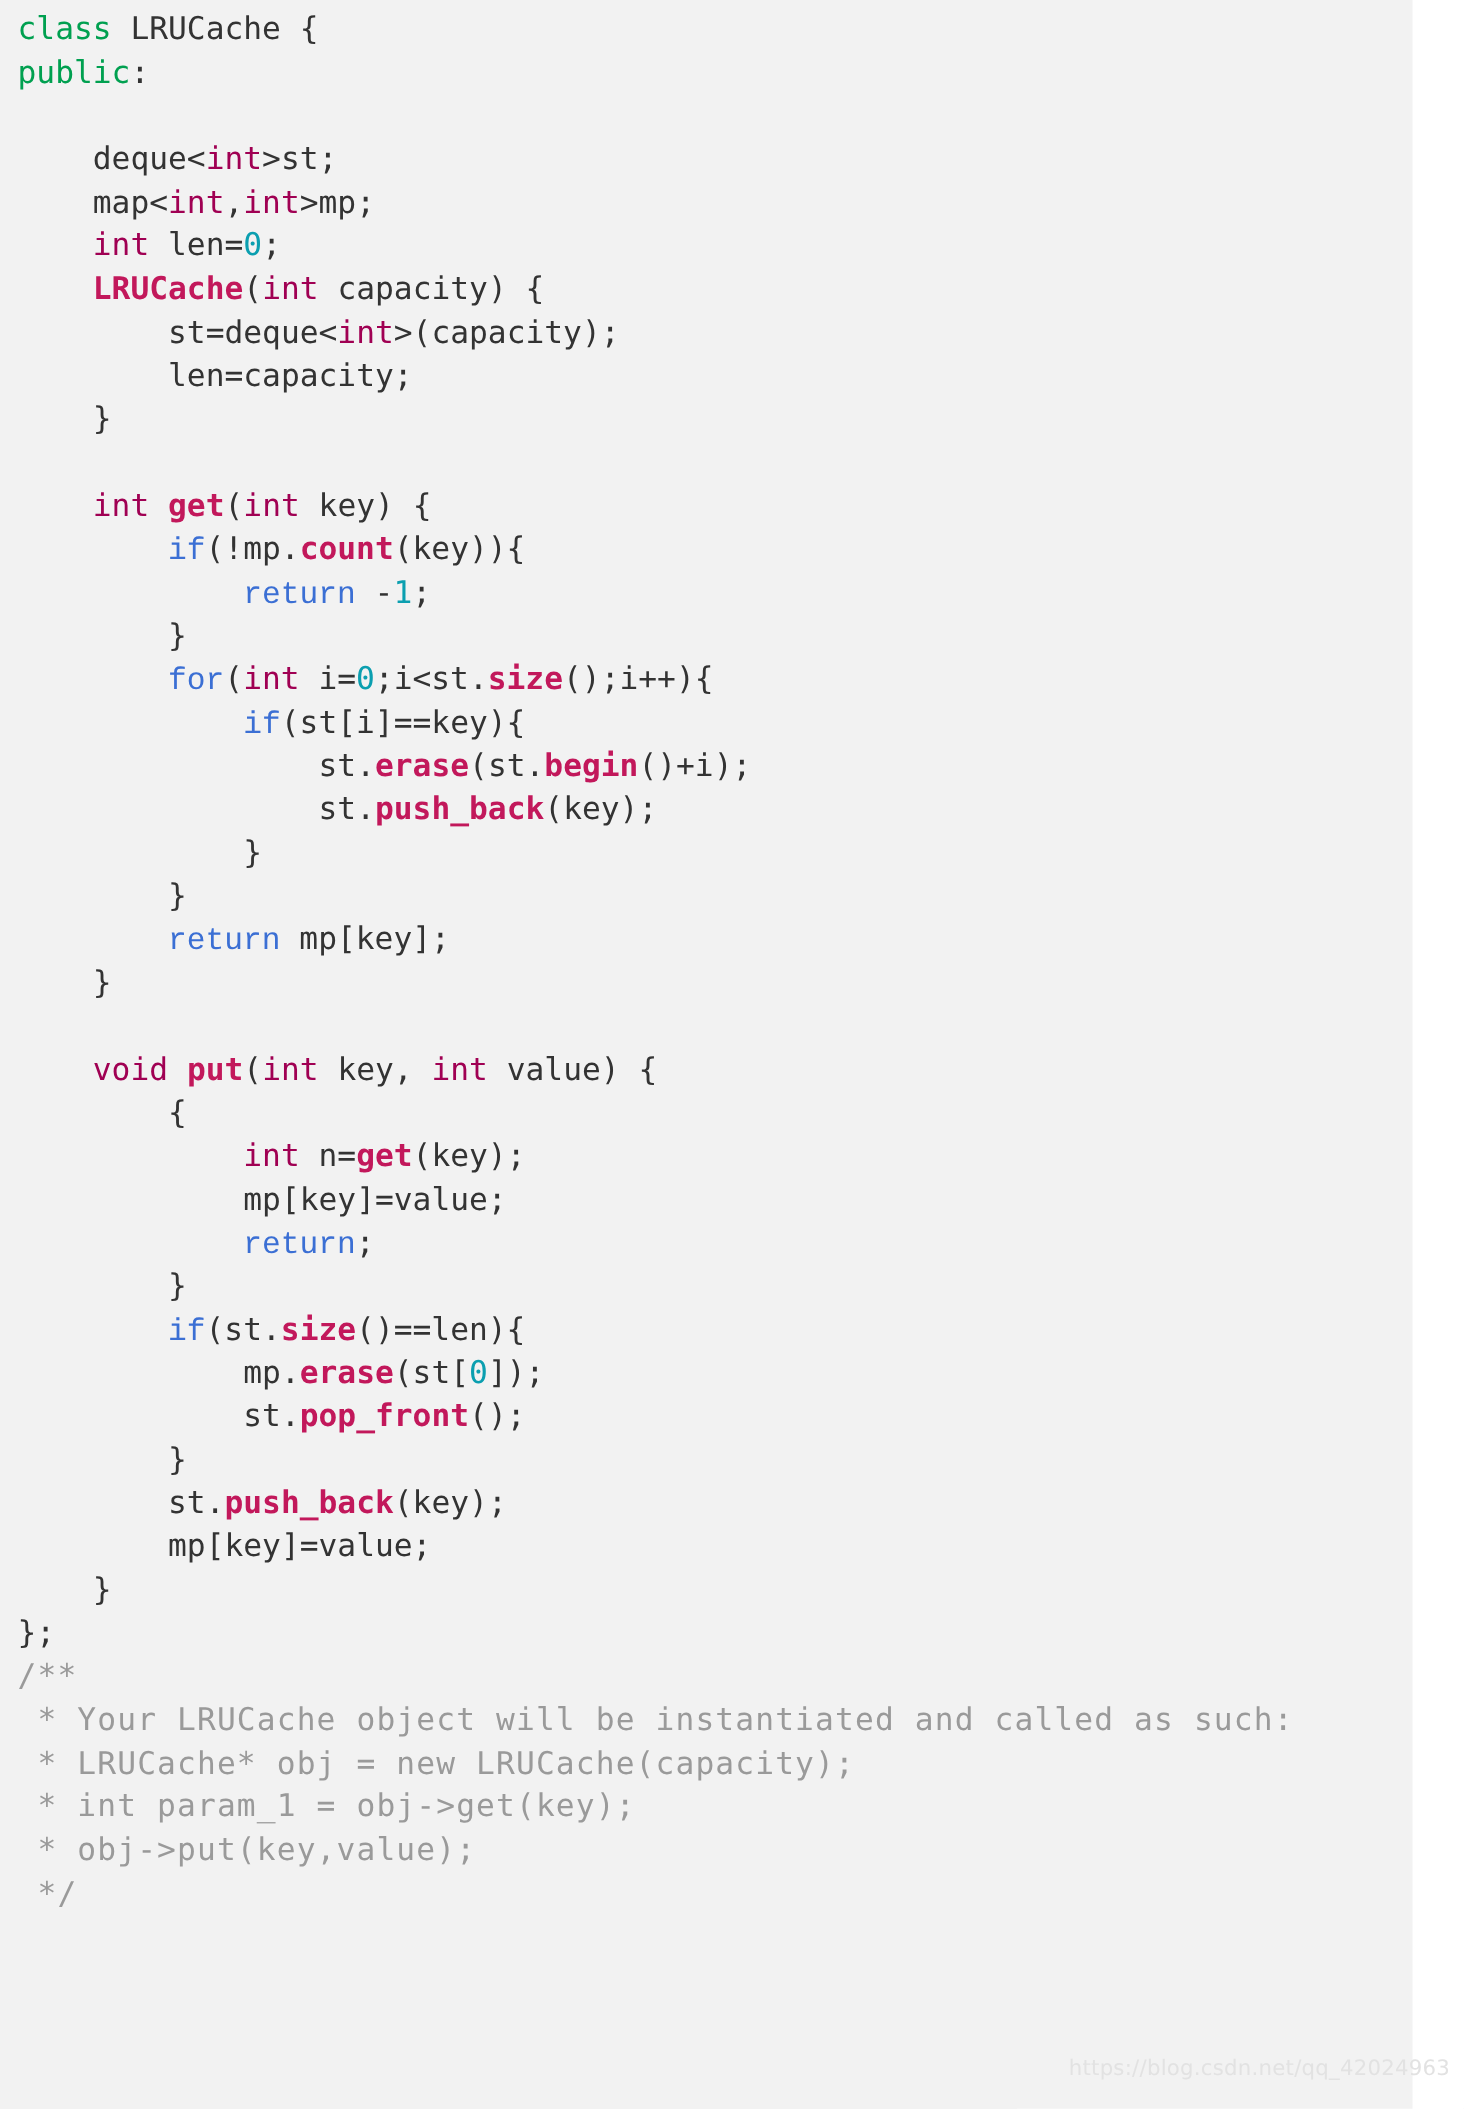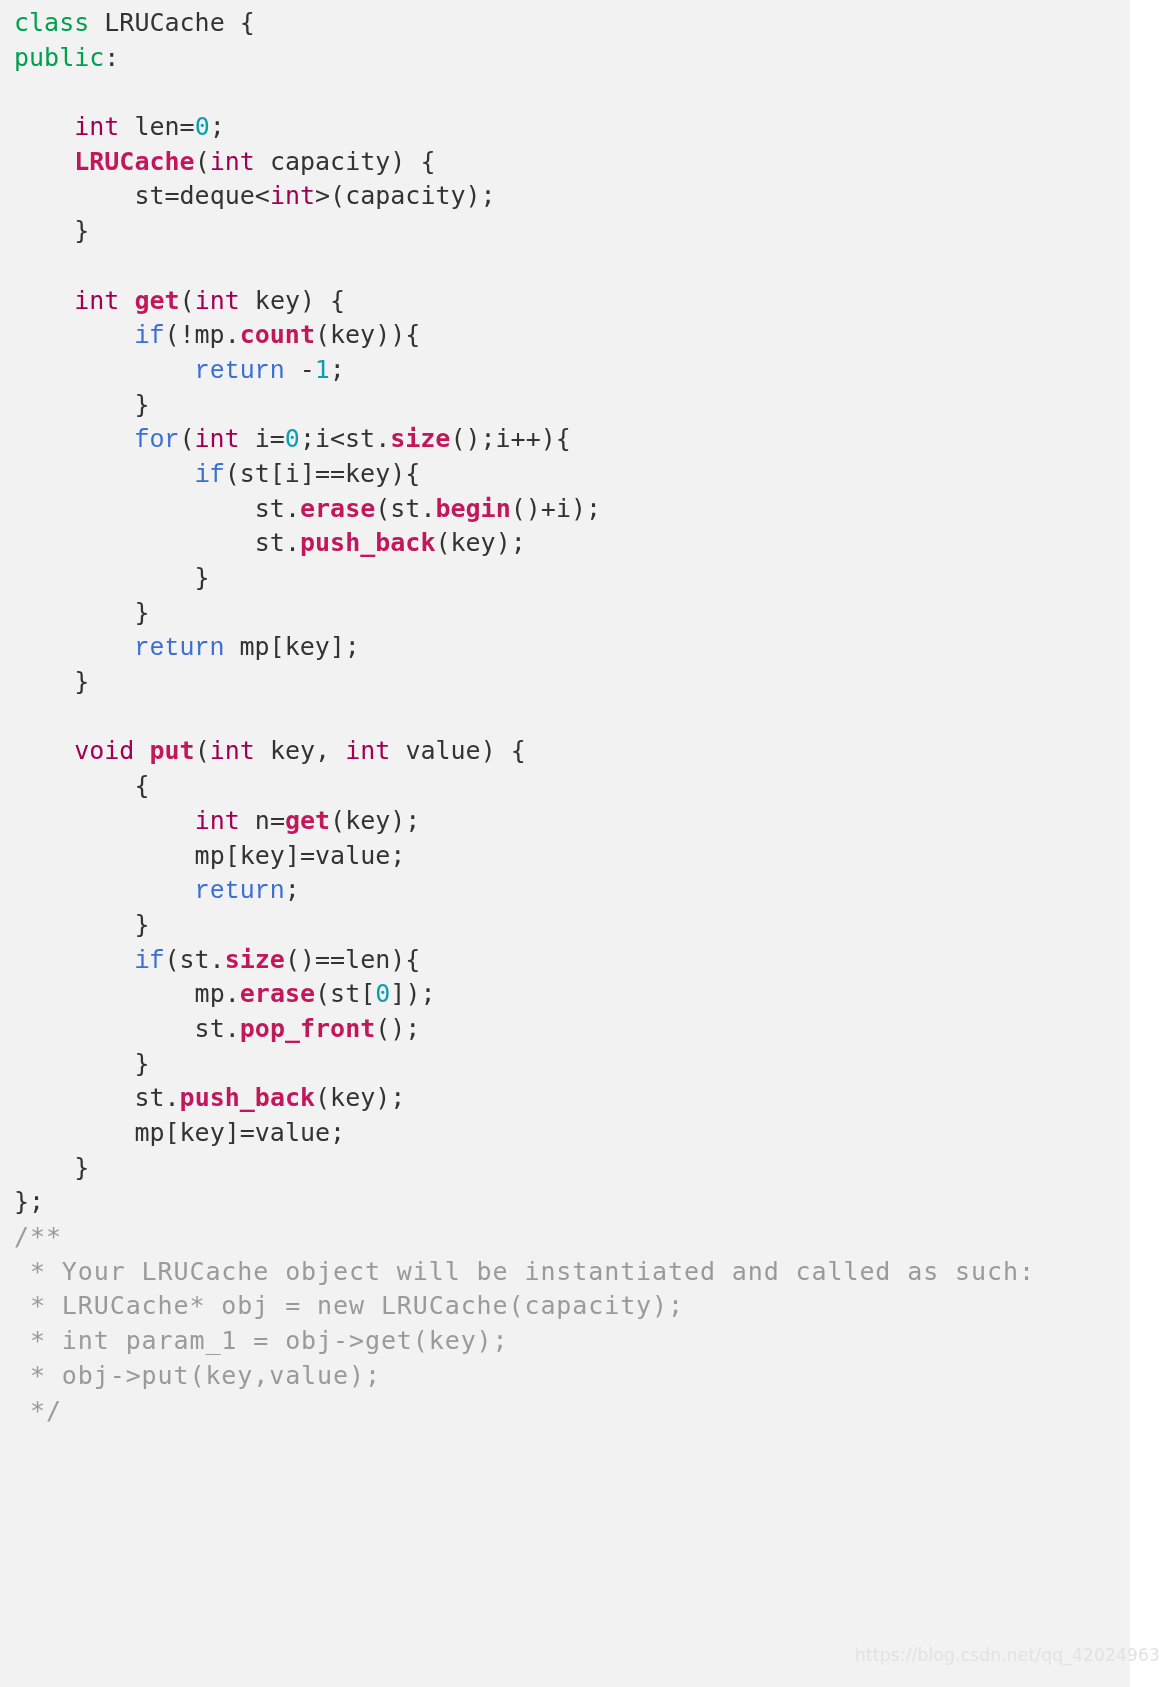--- a/index.html
+++ b/index.html
@@ -65,23 +65,26 @@
   }
 </style>
 </head>
 <body>
 
 <div id="code-block">
   <div id="code-lines">
       <div class="code-line"><span class="t-kw">class </span><span class="t-plain">LRUCache {</span></div>
       <div class="code-line"><span class="t-kw">public</span><span class="t-plain">:</span></div>
       <div class="code-line">&nbsp;</div>
+      <div class="code-line"><span class="t-plain">    deque&lt;</span><span class="t-type">int</span><span class="t-plain">&gt;st;</span></div>
+      <div class="code-line"><span class="t-plain">    map&lt;</span><span class="t-type">int</span><span class="t-plain">,</span><span class="t-type">int</span><span class="t-plain">&gt;mp;</span></div>
       <div class="code-line"><span class="t-plain">    </span><span class="t-type">int</span><span class="t-plain"> len=</span><span class="t-num">0</span><span class="t-plain">;</span></div>
       <div class="code-line"><span class="t-plain">    </span><span class="t-fn">LRUCache</span><span class="t-plain">(</span><span class="t-type">int</span><span class="t-plain"> capacity) {</span></div>
       <div class="code-line"><span class="t-plain">        st=deque&lt;</span><span class="t-type">int</span><span class="t-plain">&gt;(capacity);</span></div>
+      <div class="code-line"><span class="t-plain">        len=capacity;</span></div>
       <div class="code-line"><span class="t-plain">    }</span></div>
       <div class="code-line">&nbsp;</div>
       <div class="code-line"><span class="t-plain">    </span><span class="t-type">int</span><span class="t-plain"> </span><span class="t-fn">get</span><span class="t-plain">(</span><span class="t-type">int</span><span class="t-plain"> key) {</span></div>
       <div class="code-line"><span class="t-plain">        </span><span class="t-ctrl">if</span><span class="t-plain">(!mp.</span><span class="t-fn">count</span><span class="t-plain">(key)){</span></div>
       <div class="code-line"><span class="t-plain">            </span><span class="t-ctrl">return</span><span class="t-plain"> -</span><span class="t-num">1</span><span class="t-plain">;</span></div>
       <div class="code-line"><span class="t-plain">        }</span></div>
       <div class="code-line"><span class="t-plain">        </span><span class="t-ctrl">for</span><span class="t-plain">(</span><span class="t-type">int</span><span class="t-plain"> i=</span><span class="t-num">0</span><span class="t-plain">;i&lt;st.</span><span class="t-fn">size</span><span class="t-plain">();i++){</span></div>
       <div class="code-line"><span class="t-plain">            </span><span class="t-ctrl">if</span><span class="t-plain">(st[i]==key){</span></div>
       <div class="code-line"><span class="t-plain">                st.</span><span class="t-fn">erase</span><span class="t-plain">(st.</span><span class="t-fn">begin</span><span class="t-plain">()+i);</span></div>
       <div class="code-line"><span class="t-plain">                st.</span><span class="t-fn">push_back</span><span class="t-plain">(key);</span></div>

